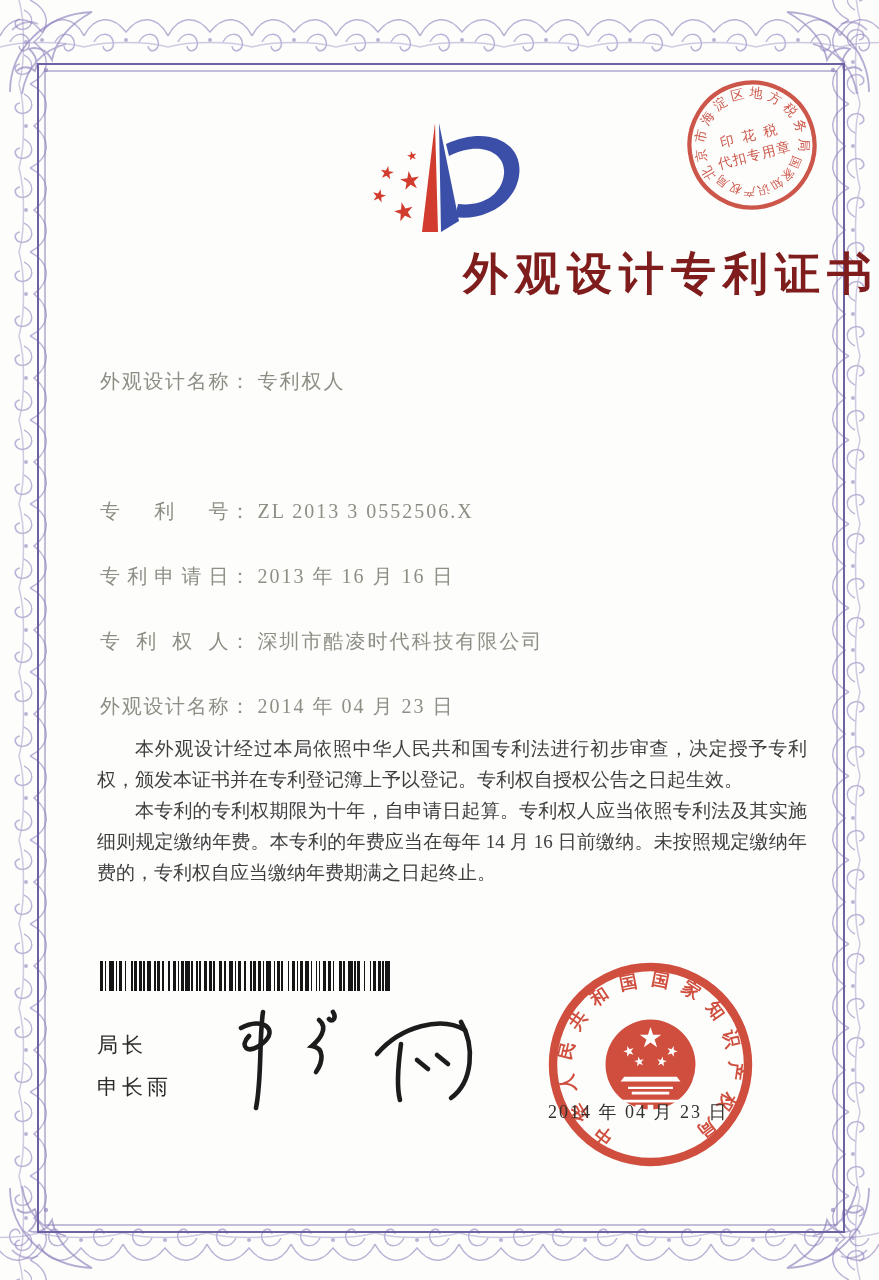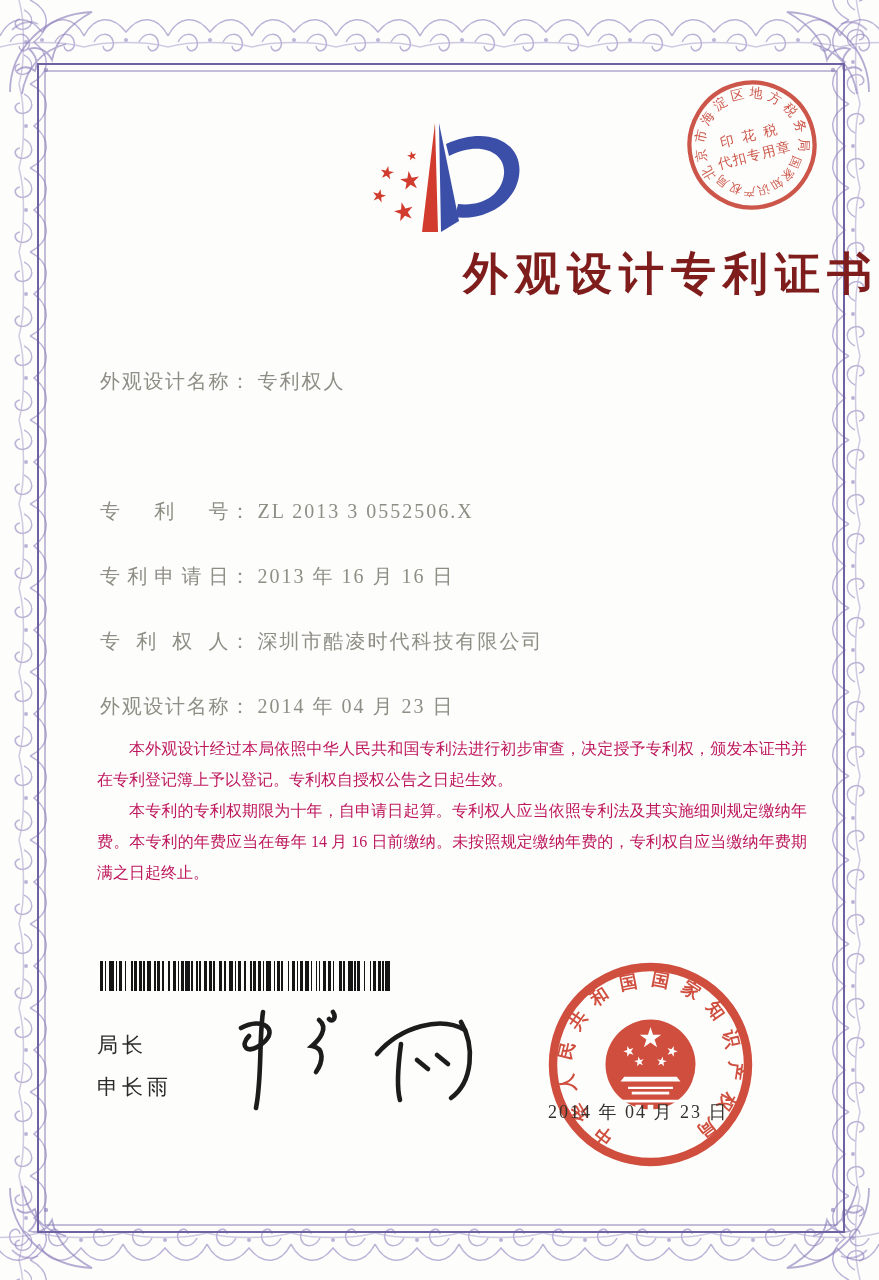--- a/index.html
+++ b/index.html
@@ -18,22 +18,22 @@
   #logo{left:338px;top:118px;z-index:5;}
 
   #title{left:0;top:244px;width:100%;text-align:right;font-size:45px;font-weight:bold;
          letter-spacing:7px;color:#7f1d1d;z-index:5;}
 
   .field-row{position:absolute;left:100px;font-size:20px;letter-spacing:1.5px;z-index:5;color:#8e8e85;white-space:nowrap;}
   .field-label{display:inline-block;width:130px;text-align:justify;text-align-last:justify;vertical-align:top;}
   .field-colon{display:inline-block;margin-right:6px;}
   .field-value{letter-spacing:2px;}
 
-  #paragraphs{left:97px;top:733px;width:710px;z-index:5;font-size:16px;line-height:31px;
-              color:#be185d;text-align:justify;}
+  #paragraphs{left:97px;top:733px;width:710px;z-index:5;font-size:19px;line-height:31px;
+              color:#404040;text-align:justify;}
   #paragraphs p{margin:0;text-indent:2em;}
 
   #barcode{left:100px;top:961px;width:292px;height:30px;z-index:5;}
   #barcode i{position:absolute;top:0;bottom:0;background:#151515;}
 
   #signatory-title{left:97px;top:1031px;font-size:21px;letter-spacing:4px;color:#2b2b29;z-index:5;}
   #signatory-name{left:97px;top:1073px;font-size:21px;letter-spacing:4px;color:#2b2b29;z-index:5;}
 
   #signature{left:205px;top:996px;z-index:6;}
 

